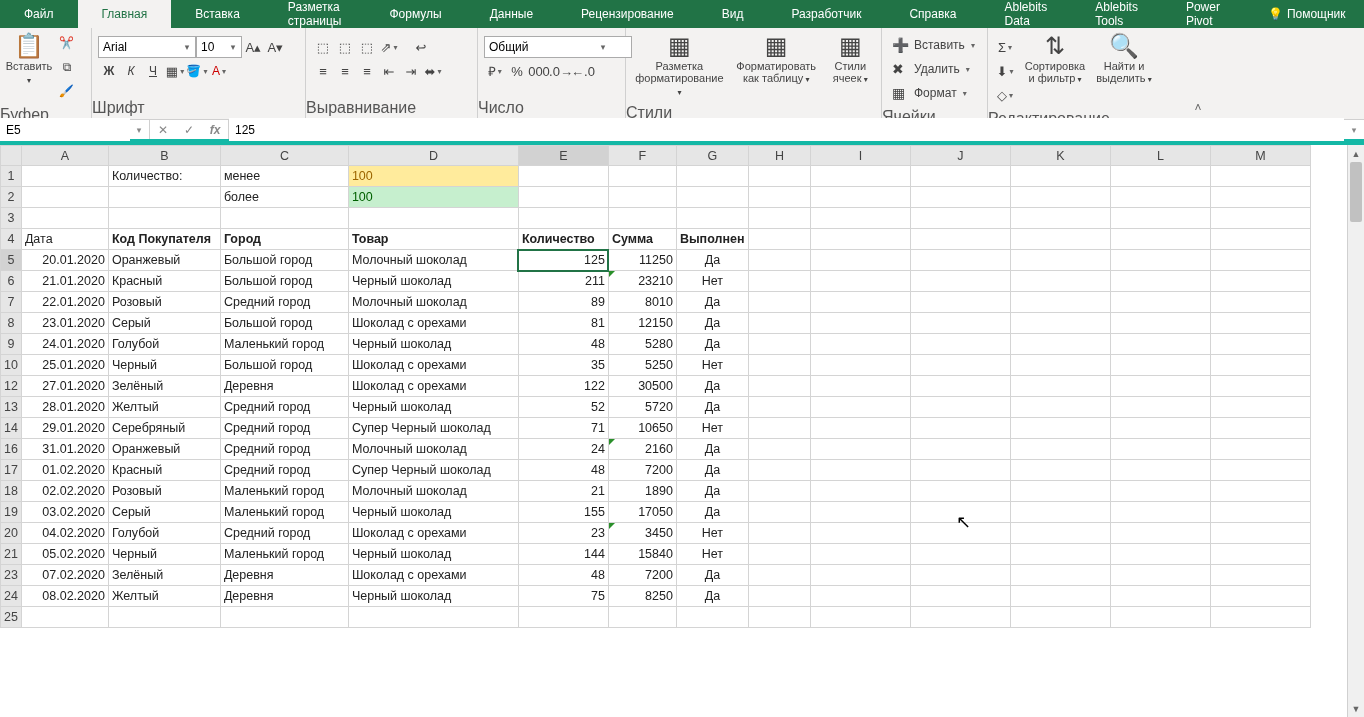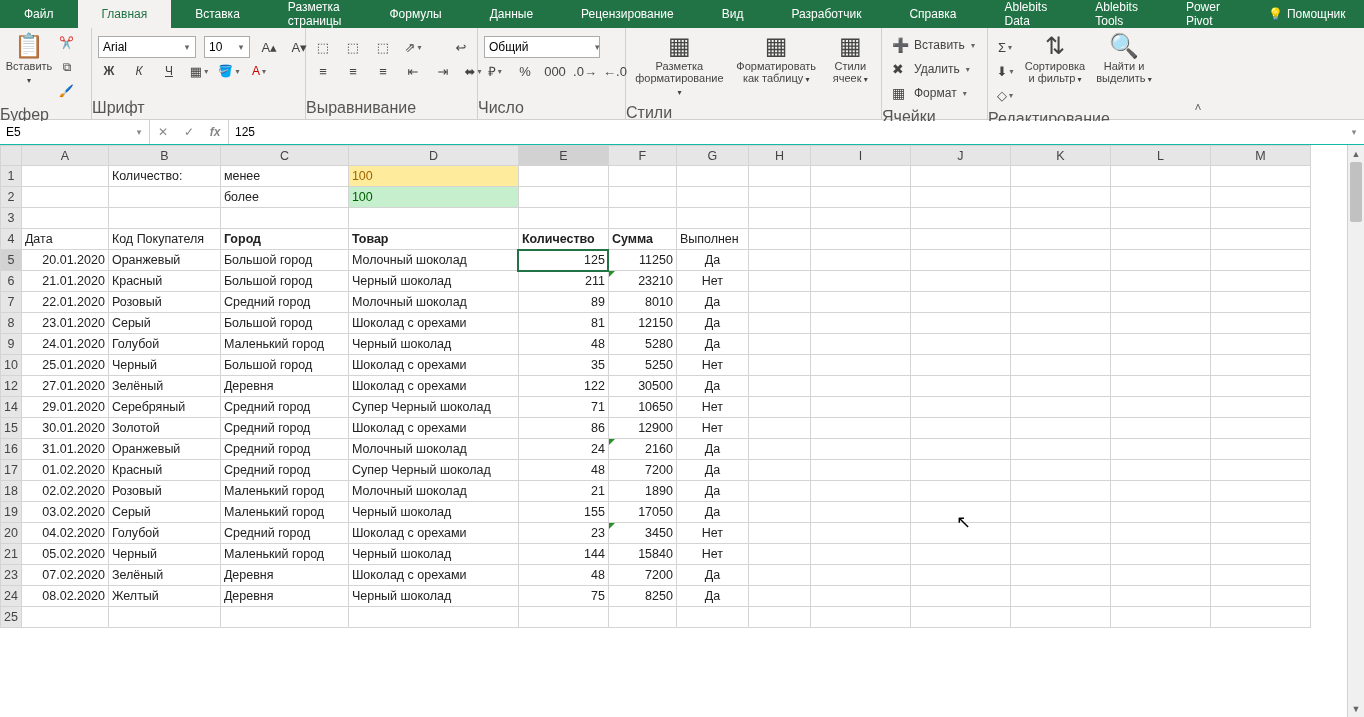--- a/index.html
+++ b/index.html
@@ -19,34 +19,34 @@
 .ribbon-group-body { flex: 1; display: flex; align-items: flex-start; padding: 2px 6px; gap: 4px; }
 .ribbon-group-label { text-align: left; font-size: 16px; color: #555; padding: 2px 0; }
 .ribbon-collapse { width: 20px; display:flex; align-items:flex-end; justify-content:center; padding-bottom:4px; color:#666; cursor:pointer; }
 
 .big-btn { display: flex; flex-direction: column; align-items: center; justify-content: center; width: 46px; padding: 2px; cursor: pointer; color: #444; gap:2px; }
 .big-btn .icon { font-size: 24px; line-height: 1; }
 .big-btn .lbl { font-size: 11px; text-align: center; line-height: 1.1; }
 .big-btn .lbl::after { content: " ▾"; font-size: 8px; }
 
 .vstack { display: flex; flex-direction: column; gap: 2px; }
-.hstack { display: flex; flex-direction: row; gap: 8px; align-items: center; }
+.hstack { display: flex; flex-direction: row; gap: 0; align-items: center; }
 .small-btn { width: 22px; height: 22px; display:flex; align-items:center; justify-content:center; cursor:pointer; color:#444; border:1px solid transparent; font-size:13px; }
 .dd::after { content:"▾"; font-size:8px; margin-left:2px; color:#666; }
 
 .combo { display: flex; align-items: center; border: 1px solid #ababab; background: #fff; height: 22px; }
 .combo input { border: none; outline: none; width: 60px; padding: 0 4px; font-size: 12px; height: 20px; }
 .combo.small input { width: 28px; text-align: left; }
 .combo .arrow { width: 16px; text-align: center; color: #666; cursor: pointer; font-size: 9px; }
 
 .row-group-btn { display:flex; align-items:center; height:22px; padding:0 4px; gap:4px; cursor:pointer; color:#444; }
 .row-group-btn .icon { width:18px; font-size:14px; }
 
 
-.formula-bar { height: 25px; display: flex; align-items: stretch; border-bottom: 1px solid #14b8a6; background:#fff; }
+.formula-bar { height: 25px; display: flex; align-items: stretch; border-bottom: 6px solid #14b8a6; background:#fff; }
 .name-box { width: 150px; border-right: 1px solid #d0d0d0; display: flex; align-items: center; }
 .name-box input { border: none; outline: none; width: 130px; padding: 0 6px; height: 23px; }
 .name-box .arrow { width: 18px; text-align: center; color: #888; cursor: pointer; font-size: 9px; }
 .fx-group { display: flex; align-items: center; border-right: 1px solid #d0d0d0; }
 .fx-btn { width: 26px; text-align: center; color: #888; cursor: pointer; height:23px; display:flex; align-items:center; justify-content:center; font-size:12px; }
 .fx-btn.fx { font-style: italic; font-weight: bold; }
 .formula-input { flex: 1; display:flex; align-items:center; }
 .formula-input input { border: none; outline: none; width: 100%; padding: 0 6px; height: 23px; }
 .formula-expand { width: 20px; display:flex; align-items:center; justify-content:center; color:#888; cursor:pointer; font-size:9px; }
 
@@ -182,21 +182,21 @@
         <div class="small-btn">⇤</div>
         <div class="small-btn">⇥</div>
         <div class="small-btn dd">⬌</div>
       </div>
     </div>
     <div class="ribbon-group-label">Выравнивание</div>
   </div>
 
   <div class="ribbon-group" style="width:148px">
     <div class="ribbon-group-body vstack" style="padding-top:6px">
-      <div class="combo" style="width:116px">
+      <div class="combo" style="width:148px">
           <input style="width: 110px;" value="Общий">
           <span class="arrow">▾</span>
         </div>
       <div class="hstack">
         <div class="small-btn dd">₽</div>
         <div class="small-btn">%</div>
         <div class="small-btn">000</div>
         <div class="small-btn">.0→</div>
         <div class="small-btn">←.0</div>
       </div>
@@ -344,26 +344,26 @@
             <td></td>
             <td></td>
             <td></td>
             <td></td>
             <td></td>
             <td></td>
           </tr>
           <tr>
             <th class="rowhdr">4</th>
             <td class="left" style="font-weight: normal;">Дата</td>
-            <td class="left" style="font-weight: normal;">Код Покупателя</td>
+            <td class="left" style="font-weight: bold;">Код Покупателя</td>
             <td class="left" style="font-weight: bold;">Город</td>
             <td class="left" style="font-weight: bold;">Товар</td>
             <td class="left" style="font-weight: bold;">Количество</td>
             <td class="left" style="font-weight: bold;">Сумма</td>
-            <td class="left" style="font-weight: normal;">Выполнен</td>
+            <td class="left" style="font-weight: bold;">Выполнен</td>
             <td></td>
             <td></td>
             <td></td>
             <td></td>
             <td></td>
             <td></td>
           </tr>
           <tr>
             <th class="rowhdr sel">5</th>
             <td class="right">20.01.2020</td>
@@ -470,52 +470,52 @@
             <td class="right">30500</td>
             <td class="center">Да</td>
             <td></td>
             <td></td>
             <td></td>
             <td></td>
             <td></td>
             <td></td>
           </tr>
           <tr>
+            <th class="rowhdr">13</th>
+            <td class="right">28.01.2020</td>
+            <td class="left">Желтый</td>
+            <td class="left">Средний город</td>
+            <td class="left">Черный шоколад</td>
+            <td class="right">52</td>
+            <td class="right">5720</td>
+            <td class="center">Да</td>
+            <td></td>
+            <td></td>
+            <td></td>
+            <td></td>
+            <td></td>
+            <td></td>
+          </tr>
+          <tr>
             <th class="rowhdr">14</th>
             <td class="right">29.01.2020</td>
             <td class="left">Серебряный</td>
             <td class="left">Средний город</td>
             <td class="left">Супер Черный шоколад</td>
             <td class="right">71</td>
             <td class="right">10650</td>
             <td class="center">Нет</td>
             <td></td>
             <td></td>
             <td></td>
             <td></td>
             <td></td>
             <td></td>
           </tr>
           <tr>
-            <th class="rowhdr">15</th>
-            <td class="right">30.01.2020</td>
-            <td class="left">Золотой</td>
-            <td class="left">Средний город</td>
-            <td class="left">Шоколад с орехами</td>
-            <td class="right">86</td>
-            <td class="right">12900</td>
-            <td class="center">Нет</td>
-            <td></td>
-            <td></td>
-            <td></td>
-            <td></td>
-            <td></td>
-            <td></td>
-          </tr>
-          <tr>
             <th class="rowhdr">16</th>
             <td class="right">31.01.2020</td>
             <td class="left">Оранжевый</td>
             <td class="left">Средний город</td>
             <td class="left">Молочный шоколад</td>
             <td class="right">24</td>
             <td class="right green-tri">2160</td>
             <td class="center">Да</td>
             <td></td>
             <td></td>

